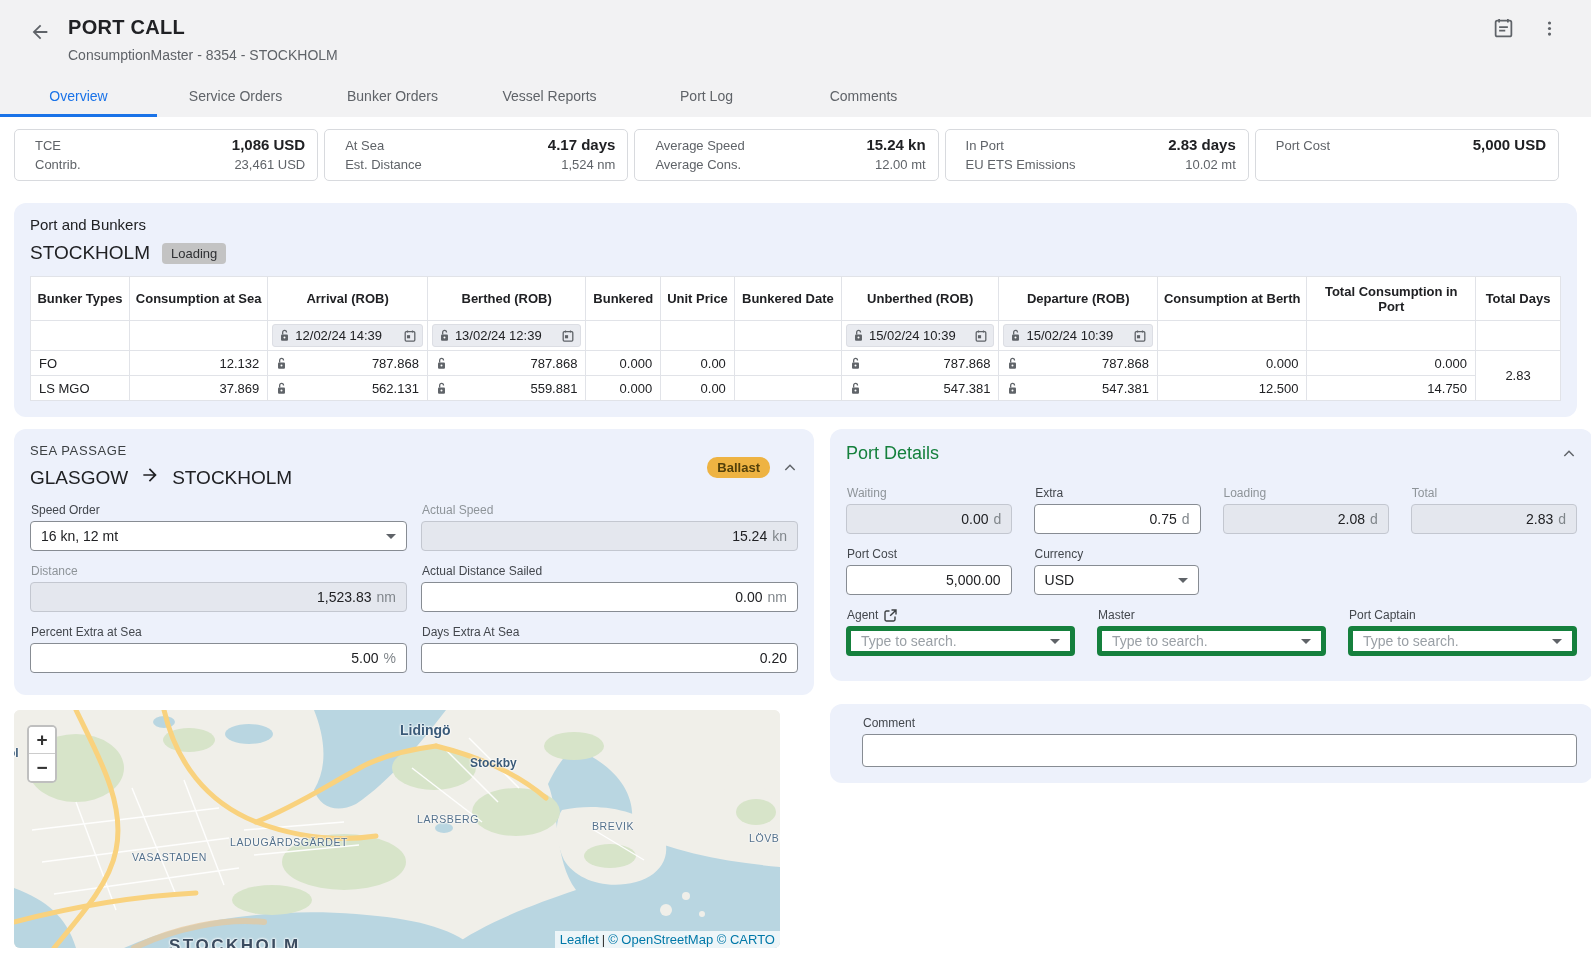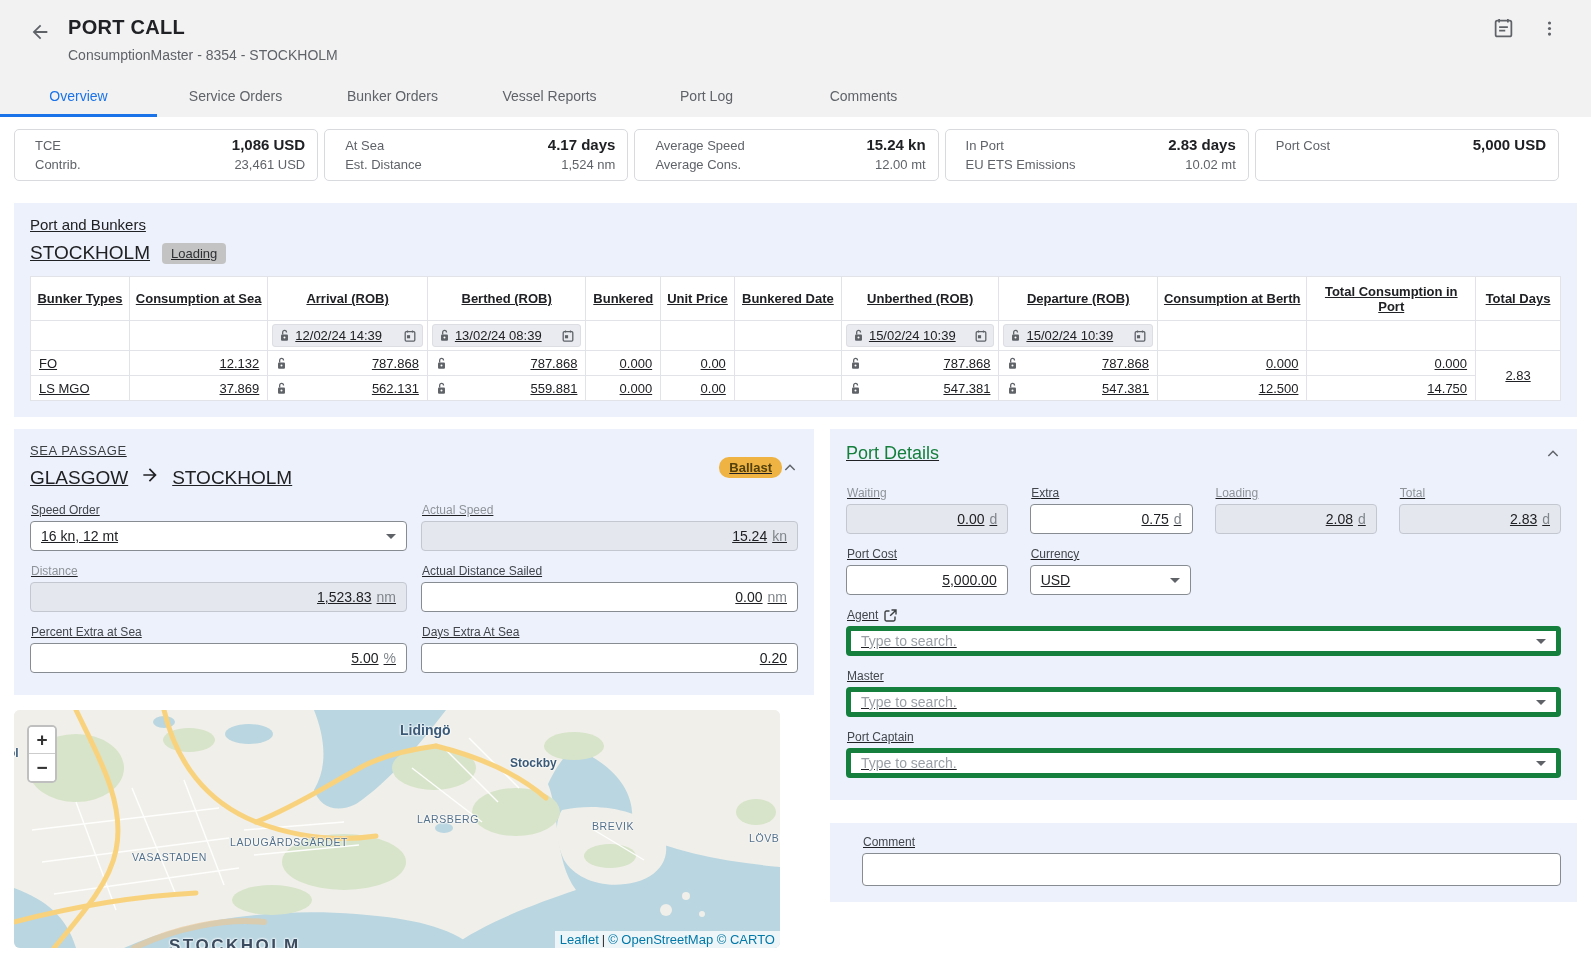--- a/index.html
+++ b/index.html
@@ -20,21 +20,21 @@
 
   
   .summary-row { display:flex; gap:6px; margin:12px 32px 0 14px; }
   .scard { flex:1; border:1px solid #d8dade; border-radius:5px; background:#fff; padding:5px 12px 6px 20px; min-height:47px; }
   .srow { display:flex; justify-content:space-between; align-items:baseline; line-height:19px; }
   .slabel { font-size:13px; color:#5f6368; }
   .sval-main { font-size:15px; font-weight:bold; color:#202124; }
   .sval-sub { font-size:13px; color:#5f6368; }
 
   
-  .card { background:#edf1fb; border-radius:0;text-decoration:underline; }
+  .card { background:#edf1fb; border-radius:12px; }
 
   
   .bunkers-card { margin:22px 14px 0 14px; padding:13px 16px 16px 16px; }
   .bunkers-title { font-size:15px; color:#202124; }
   .port-row { display:flex; align-items:center; gap:12px; margin-top:9px; }
   .port-name { font-size:19px; color:#202124; }
   .badge-gray { background:#c3c3c3; color:#2f3033; font-size:13px; padding:3px 9px; border-radius:4px; }
 
   table.btable { width:100%; border-collapse:collapse; background:#fff; table-layout:fixed; margin-top:12px; }
   .btable th, .btable td { border:1px solid #e1e3e8; font-size:13px; }
@@ -51,42 +51,42 @@
   
   .two-col { display:flex; gap:16px; margin:12px 14px 0 14px; align-items:flex-start; }
   .left-col { width:800px; flex:none; }
   .right-col { flex:1; }
 
   
   .sea-card { padding:14px 16px 20px 16px; min-height:266px; }
   .sea-head { display:flex; align-items:flex-start; }
   .sea-label { font-size:13px; color:#3c4043; letter-spacing:.6px; }
   .route { display:flex; align-items:center; gap:12px; font-size:19px; color:#202124; margin-top:7px; }
-  .sea-head-right { margin-left:auto; display:flex; align-items:center; margin-top:14px; }
+  .sea-head-right { margin-left:auto; display:flex; align-items:center; gap:12px; margin-top:14px; }
   .badge-amber { background:#eeb342; color:#53400a; font-size:13px; font-weight:600; padding:3px 10px; border-radius:10px; }
   .chev-btn { cursor:pointer; display:flex; color:#5f6368; }
 
   .field-grid2 { display:grid; grid-template-columns:1fr 1fr; column-gap:14px; }
   .flabel { font-size:12px; color:#43474d; margin:13px 0 4px 1px; display:flex; align-items:center; gap:6px; }
   .flabel.dis { color:#8e9499; }
   .finput { height:30px; border:1px solid #878c93; border-radius:4px; background:#fff; display:flex; align-items:center; justify-content:flex-end; padding:0 10px; font-size:14px; color:#202124; }
   .finput .unit { color:#80868b; margin-left:5px; }
   .finput.disabled { background:#e4e7ee; border-color:#c3c7d0; }
   .fselect { justify-content:space-between; cursor:pointer; }
   .caret { width:0; height:0; border-left:5px solid transparent; border-right:5px solid transparent; border-top:5px solid #5f6368; margin-left:8px; flex:none; }
   .searchbox { height:30px; border:5px solid #15803d; border-radius:4px; background:#fff; display:flex; align-items:center; padding:0 10px; }
   .searchbox input { border:none; outline:none; flex:1; font-size:14px; font-family:"Liberation Sans",sans-serif; color:#202124; background:transparent; }
   .searchbox input::placeholder { color:#9aa0a6; }
 
   
   .details-card { padding:14px 16px 22px 16px; min-height:252px; }
   .details-head { display:flex; align-items:center; }
   .details-title { font-size:18px; color:#15803d; }
   .grid4 { display:grid; grid-template-columns:repeat(4,1fr); column-gap:22px; }
-  .grid3 { display:grid; grid-template-columns:repeat(1,1fr); column-gap:22px; }
+  .grid3 { display:grid; grid-template-columns:repeat(3,1fr); column-gap:22px; }
   .gridcost { display:grid; grid-template-columns:1fr 1fr 2.15fr; column-gap:22px; }
   .chk-wrap { display:flex; align-items:center; gap:11px; align-self:end; margin-bottom:5px; cursor:pointer; }
   .chkbox { width:17px; height:17px; border:2px solid #5f6368; border-radius:2px; background:#fff; flex:none; }
   .chk-label { font-size:15px; color:#202124; }
 
   
   .comment-card { margin-top:23px; padding:12px 16px 16px 32px; }
   .comment-card input { width:100%; height:33px; border:1px solid #878c93; border-radius:4px; background:#fff; padding:0 10px; font-size:14px; font-family:"Liberation Sans",sans-serif; outline:none; }
 
   
@@ -286,21 +286,21 @@
                   </span>
               </div>
             </td>
             <td>
               <div class="date-box">
                 <span class="lock-ic">
                     <svg width="11" height="13">
                       <use href="#ic-lock"></use>
                     </svg>
                   </span>
-                <span class="dtext">13/02/24 08:39</span>
+                <span class="dtext">13/02/24 12:39</span>
                 <span class="cal-ic">
                     <svg width="12" height="12">
                       <use href="#ic-cal"></use>
                     </svg>
                   </span>
               </div>
             </td>
             <td></td>
               <td></td>
               <td></td>
@@ -567,21 +567,21 @@
               <path d="M242,112 C282,96 312,76 342,60 C362,48 392,40 422,36"></path>
               <path d="M422,36 C462,46 502,62 532,88"></path>
               <path d="M0,212 C62,196 122,186 182,183"></path>
             </g>
             <g stroke="#e8c89a" stroke-width="6" fill="none" stroke-linecap="round" opacity="0.7">
               <path d="M120,238 C160,218 210,208 250,212"></path>
             </g>
           </svg>
 
           <div class="map-label lbl-town" style="left:386px; top:12px;">Lidingö</div>
-          <div class="map-label lbl-district" style="left:496px; top:46px;">Stockby</div>
+          <div class="map-label lbl-district" style="left:456px; top:46px;">Stockby</div>
           <div class="map-label lbl-area" style="left:403px; top:103px;">LARSBERG</div>
           <div class="map-label lbl-area" style="left:578px; top:110px;">BREVIK</div>
           <div class="map-label lbl-area" style="left:735px; top:122px;">LÖVBER</div>
           <div class="map-label lbl-area" style="left:118px; top:141px;">VASASTADEN</div>
           <div class="map-label lbl-area" style="left:216px; top:126px;">LADUGÅRDSGÄRDET</div>
           <div class="map-label lbl-city" style="left:155px; bottom:-8px;">STOCKHOLM</div>
           <div class="map-label lbl-district" style="left:-6px; top:36px;">ol</div>
 
           <div class="zoom-ctrl">
             <div class="zoom-btn">+</div>

